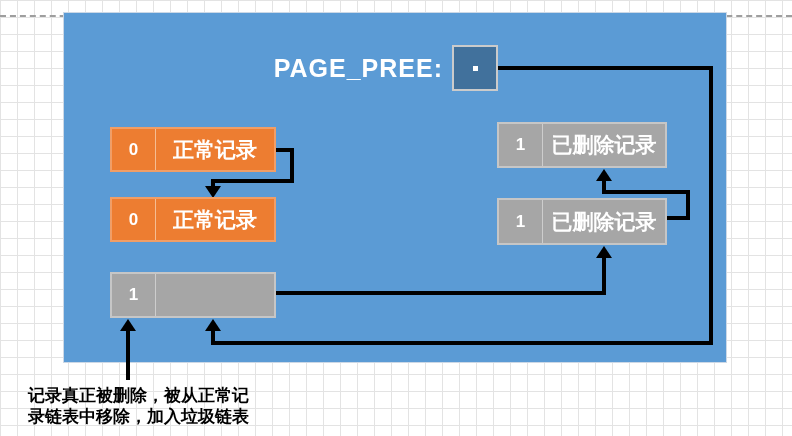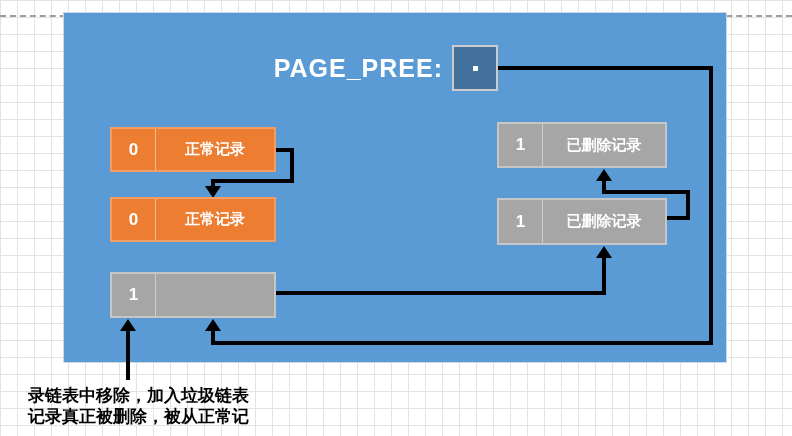--- a/index.html
+++ b/index.html
@@ -38,21 +38,21 @@
   .box.orange{background:#ED7D31;border:2px solid #f19e66;}
   .box.gray{background:#A6A6A6;border:2px solid #c6c6c6;}
   .cell-flag{
     width:44px;display:flex;align-items:center;justify-content:center;
     font-size:17px;box-sizing:border-box;
   }
   .box.orange .cell-flag{border-right:1px solid #f5bd93;}
   .box.gray .cell-flag{border-right:1px solid #cdcdcd;}
   .cell-label{
     flex:1;display:flex;align-items:center;justify-content:center;
-    font-size:15px;white-space:nowrap;
+    font-size:21px;white-space:nowrap;
   }
   .line{position:absolute;background:#000000;z-index:3;}
   .arr{position:absolute;width:0;height:0;z-index:3;}
   .arr.up{border-left:8px solid transparent;border-right:8px solid transparent;border-bottom:12px solid #000;}
   .arr.down{border-left:8px solid transparent;border-right:8px solid transparent;border-top:12px solid #000;}
   .note{
     position:absolute;left:28px;top:385px;color:#000000;font-size:17px;
     font-weight:bold;line-height:21px;z-index:4;white-space:nowrap;
   }
 </style>
@@ -114,17 +114,17 @@
   <div class="line" style="left:667px;top:216px;width:23px;height:4px;"></div>
   <div class="line" style="left:686px;top:190px;width:4px;height:30px;"></div>
   <div class="line" style="left:602px;top:190px;width:88px;height:4px;"></div>
   <div class="line" style="left:602px;top:181px;width:4px;height:9px;"></div>
   <div class="arr up" style="left:596px;top:169px;"></div>
 
   <div class="line" style="left:126px;top:331px;width:4px;height:49px;z-index:4;"></div>
   <div class="arr up" style="left:120px;top:319px;z-index:4;"></div>
 
   <div class="note">
+    <div>记录真正被删除，被从正常记</div>
     <div>录链表中移除，加入垃圾链表</div>
-    <div>记录真正被删除，被从正常记</div>
   </div>
 
 </div>
 
 </body></html>

